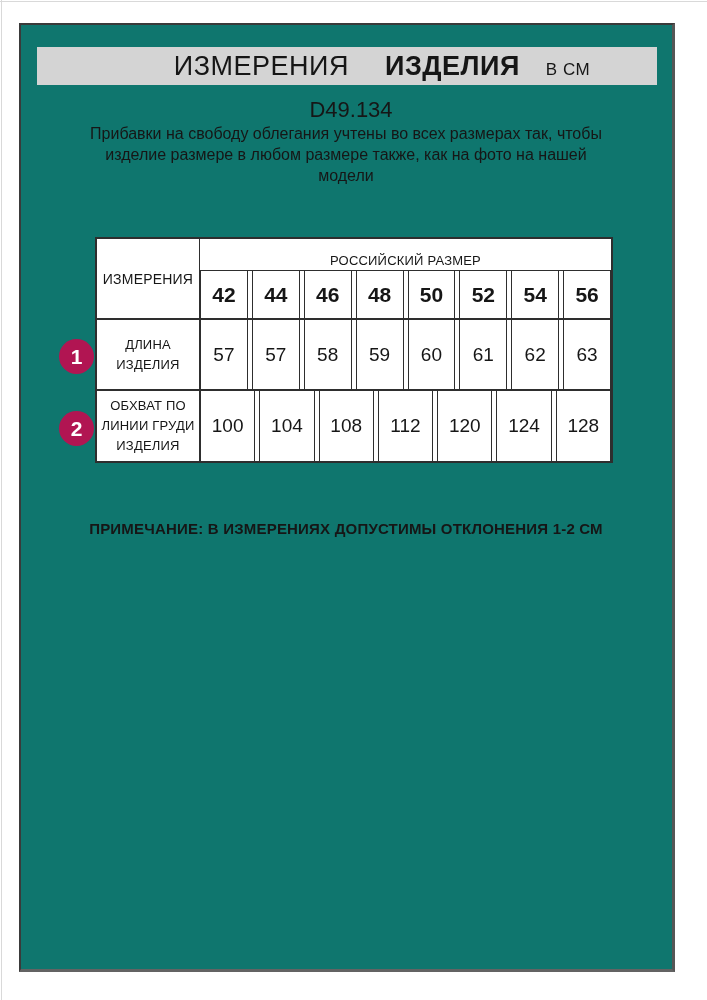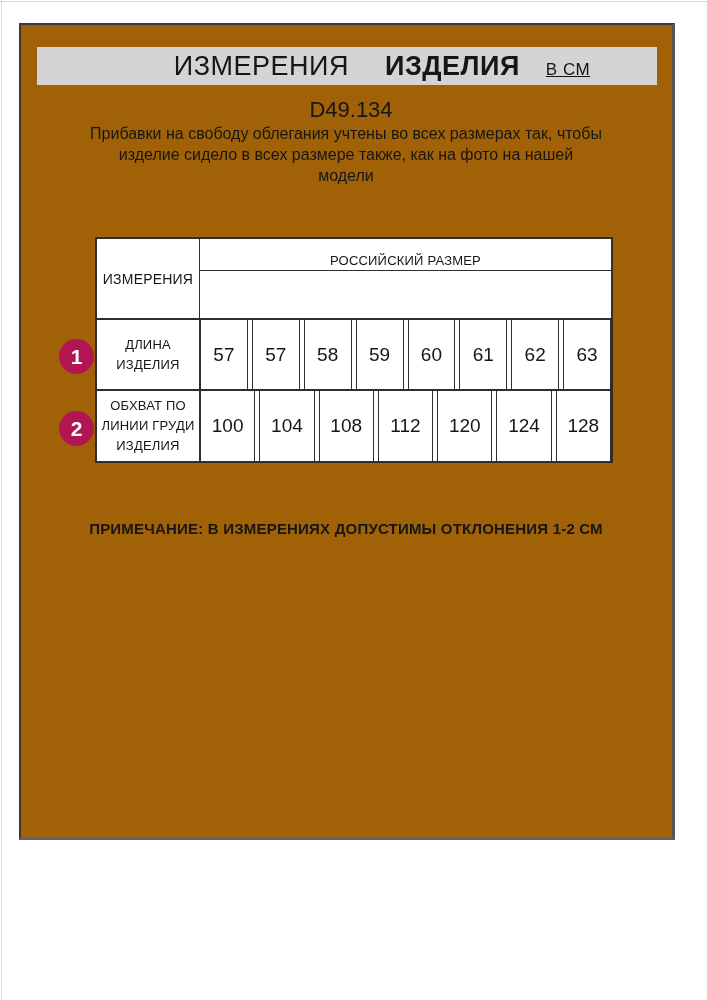--- a/index.html
+++ b/index.html
@@ -14,39 +14,39 @@
   .edge-hairline-top {
     position: absolute; left: 0; top: 1px; width: 707px; height: 1px;
     background: #d9d9d9;
   }
   .edge-hairline-left {
     position: absolute; left: 1px; top: 0; width: 1px; height: 1000px;
     background: #d9d9d9;
   }
   .page {
     position: absolute; left: 19px; top: 23px;
-    width: 656px; height: 817px;
-    background: #a16207;
+    width: 656px; height: 949px;
+    background: #0f766e;
     border-top: 2px solid #3a3a3a;
     border-left: 2px solid #3a3a3a;
     border-right: 3px solid #565656;
     border-bottom: 3px solid #636363;
   }
   .title-bar {
     position: absolute; left: 16px; top: 22px;
     width: 620px; height: 38px;
     background: var(--bar-bg, #d4d4d4);
     display: flex; align-items: baseline; justify-content: center;
     padding-top: 4px;
     transform: none;
   }
   .title-inner { display: flex; align-items: baseline; margin-left: 70px; }
   .title-main  { font-size: 27px; font-weight: 400; letter-spacing: 0.5px; }
   .title-secondary { font-size: 27px; font-weight: 700; margin-left: 36px; letter-spacing: 0.5px; }
-  .title-units { font-size: 17px; font-weight: 400; margin-left: 26px; letter-spacing: 0.5px; text-decoration: underline; }
+  .title-units { font-size: 17px; font-weight: 400; margin-left: 26px; letter-spacing: 0.5px; }
   .product-code {
     position: absolute; left: 0; top: 72px; width: 650px;
     text-align: center; font-size: 22px; font-weight: 400; padding-left: 10px;
   }
   .description {
     position: absolute; left: 0; top: 98px; width: 650px;
     text-align: center; font-size: 16px; line-height: 21px;
     white-space: pre-line;
   }
   .mtable-wrap { position: absolute; left: 74px; top: 212px; width: 518px; }
@@ -108,33 +108,43 @@
     <div class="title-inner">
       <span class="title-main">ИЗМЕРЕНИЯ</span>
       <span class="title-secondary">ИЗДЕЛИЯ</span>
       <span class="title-units">В СМ</span>
     </div>
   </div>
 
   <div class="product-code">D49.134</div>
 
   <div class="description">Прибавки на свободу облегания учтены во всех размерах так, чтобы
-изделие сидело в всех размере также, как на фото на нашей
+изделие размере в любом размере также, как на фото на нашей
 модели</div>
 
   <div class="row-marker marker-1">1</div>
   <div class="row-marker marker-2">2</div>
 
   <div class="mtable-wrap">
     <div class="mtable">
 
       <div class="thead">
         <div class="measure-head">ИЗМЕРЕНИЯ</div>
         <div class="sizes-block">
           <div class="size-group-head">РОССИЙСКИЙ РАЗМЕР</div>
+          <div class="cells">
+            <div class="cell size-cell">42</div>
+            <div class="cell size-cell">44</div>
+            <div class="cell size-cell">46</div>
+            <div class="cell size-cell">48</div>
+            <div class="cell size-cell">50</div>
+            <div class="cell size-cell">52</div>
+            <div class="cell size-cell">54</div>
+            <div class="cell size-cell">56</div>
+          </div>
         </div>
       </div>
 
       <div class="trow trow-1">
         <div class="label-cell">ДЛИНА
 ИЗДЕЛИЯ</div>
         <div class="cells">
           <div class="cell val-cell">57</div>
           <div class="cell val-cell">57</div>
           <div class="cell val-cell">58</div>

